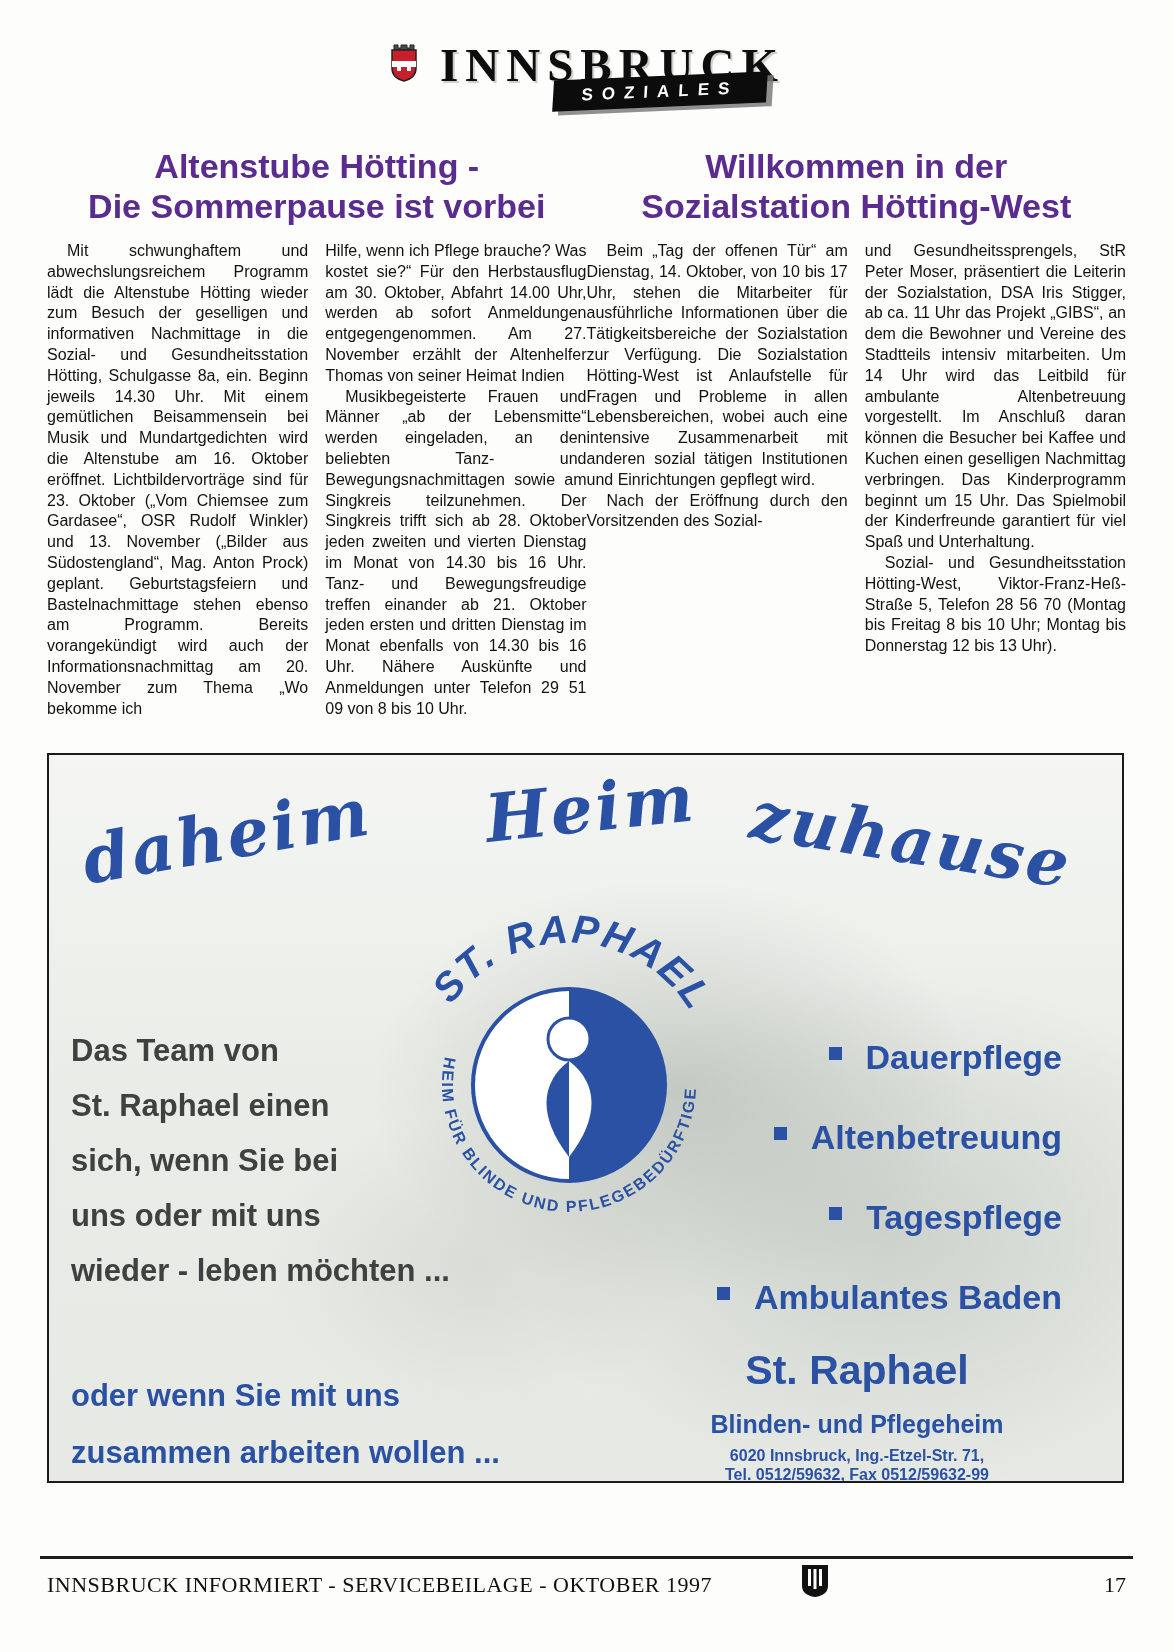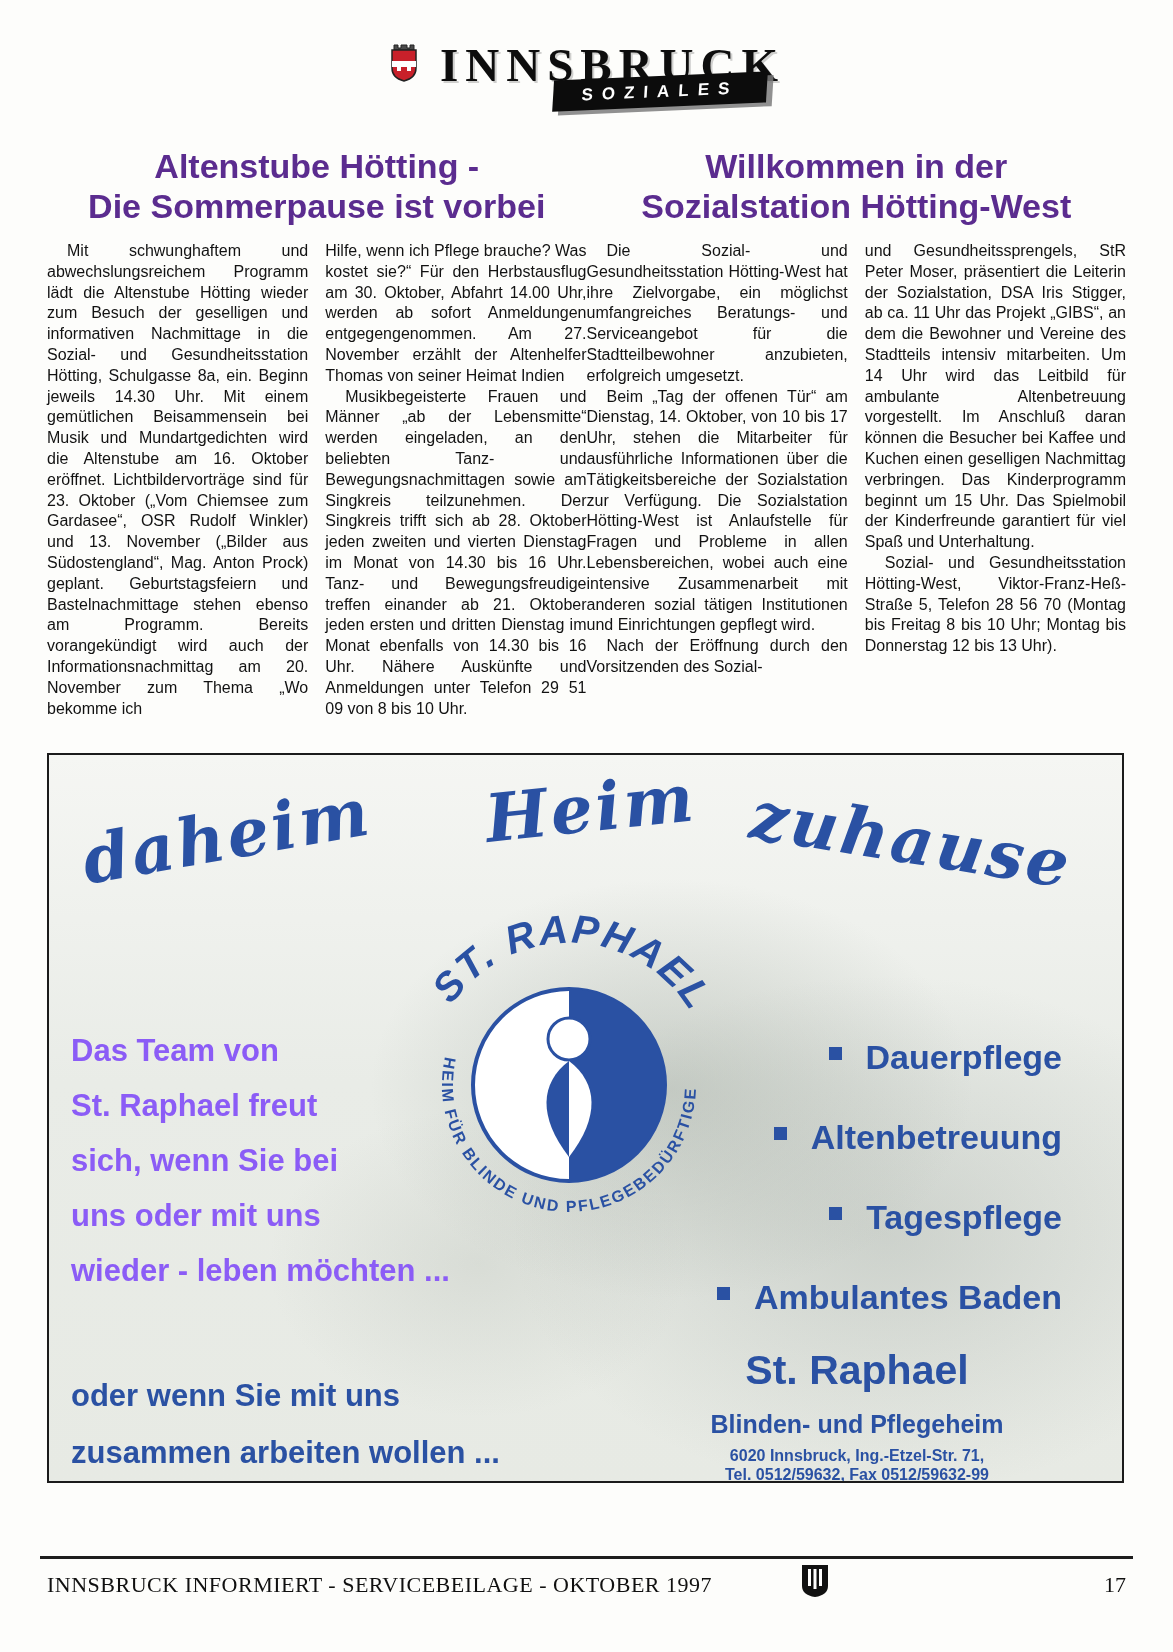--- a/index.html
+++ b/index.html
@@ -105,21 +105,21 @@
   }
   .logo-bottom-text {
     font-family: "Liberation Sans", sans-serif;
     font-weight: bold;
     font-size: 16px; letter-spacing: 2px;
     fill: #2a51a3;
   }
 
   .ad-intro {
     position: absolute; left: 22px; top: 268px;
-    font-size: 31px; font-weight: bold; color: #8b5cf6;
+    font-size: 31px; font-weight: bold; color: #404040;
     line-height: 55px; white-space: nowrap;
   }
   .ad-outro {
     position: absolute; left: 22px; top: 612px;
     font-size: 31px; font-weight: bold; color: #2a51a3;
     line-height: 57px; white-space: nowrap;
   }
 
   .services {
     position: absolute; right: 60px; top: 283px;
@@ -198,21 +198,20 @@
       </div>
     </div>
 
     <div class="article">
       <div class="article-title">
         <div>Willkommen in der</div>
         <div>Sozialstation Hötting-West</div>
       </div>
       <div class="article-cols">
         <div class="col">
-          <p class="indent">Die Sozial- und Gesundheitsstation Hötting-West hat ihre Zielvorgabe, ein möglichst umfangreiches Beratungs- und Serviceangebot für die Stadtteilbewohner anzubieten, erfolgreich umgesetzt.</p>
           <p class="indent">Beim „Tag der offenen Tür“ am Dienstag, 14. Oktober, von 10 bis 17 Uhr, stehen die Mitarbeiter für ausführliche Informationen über die Tätigkeitsbereiche der Sozialstation zur Verfügung. Die Sozialstation Hötting-West ist Anlaufstelle für Fragen und Probleme in allen Lebensbereichen, wobei auch eine intensive Zusammenarbeit mit anderen sozial tätigen Institutionen und Einrichtungen gepflegt wird.</p>
           <p class="indent">Nach der Eröffnung durch den Vorsitzenden des Sozial-</p>
         </div>
         <div class="col">
           <p>und Gesundheitssprengels, StR Peter Moser, präsentiert die Leiterin der Sozialstation, DSA Iris Stigger, ab ca. 11 Uhr das Projekt „GIBS“, an dem die Bewohner und Vereine des Stadtteils intensiv mitarbeiten. Um 14 Uhr wird das Leitbild für ambulante Altenbetreuung vorgestellt. Im Anschluß daran können die Besucher bei Kaffee und Kuchen einen geselligen Nachmittag verbringen. Das Kinderprogramm beginnt um 15 Uhr. Das Spielmobil der Kinderfreunde garantiert für viel Spaß und Unterhaltung.</p>
           <p class="indent">Sozial- und Gesundheitsstation Hötting-West, Viktor-Franz-Heß-Straße 5, Telefon 28 56 70 (Montag bis Freitag 8 bis 10 Uhr; Montag bis Donnerstag 12 bis 13 Uhr).</p>
         </div>
       </div>
     </div>
 
@@ -238,21 +237,21 @@
       </text>
       <circle cx="235" cy="230" r="96" fill="#ffffff" stroke="#2a51a3" stroke-width="4"></circle>
       <path d="M 235,134 A 96,96 0 0 1 235,326 Z" fill="#2a51a3"></path>
       <circle cx="235" cy="184" r="21" fill="#ffffff" stroke="#2a51a3" stroke-width="3"></circle>
       <path d="M 235,206 C 206,228 204,262 235,302 Z" fill="#2a51a3"></path>
       <path d="M 235,206 C 264,228 266,262 235,302 Z" fill="#ffffff"></path>
     </svg>
 
     <div class="ad-intro">
       <div>Das Team von</div>
-      <div>St. Raphael freut</div>
+      <div>St. Raphael einen</div>
       <div>sich, wenn Sie bei</div>
       <div>uns oder mit uns</div>
       <div>wieder - leben möchten ...</div>
     </div>
 
     <div class="ad-outro">
       <div>oder wenn Sie mit uns</div>
       <div>zusammen arbeiten wollen ...</div>
     </div>
 

